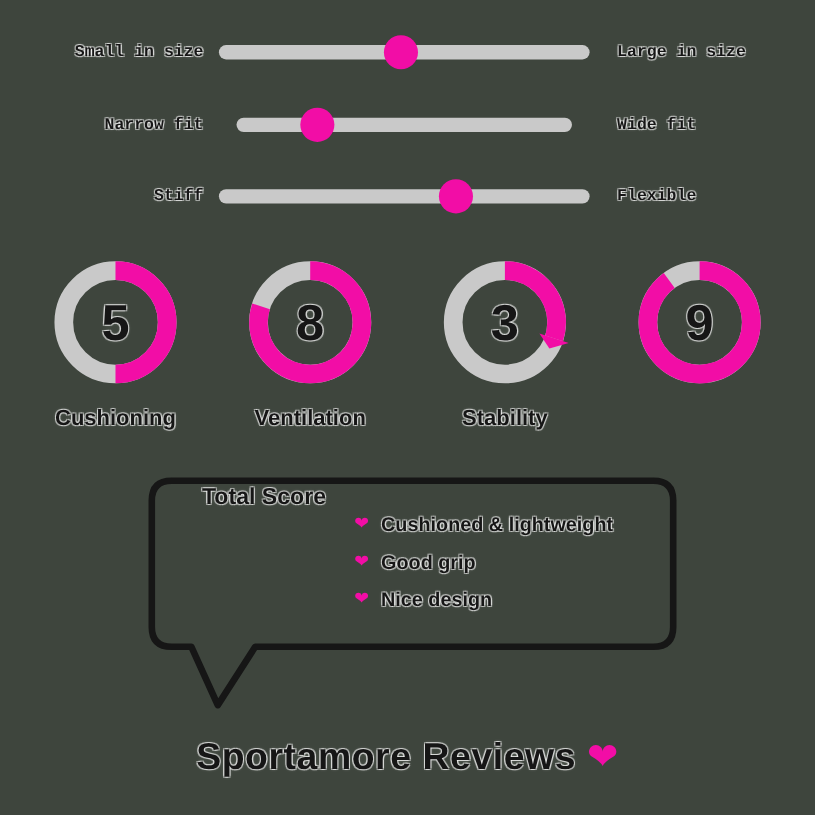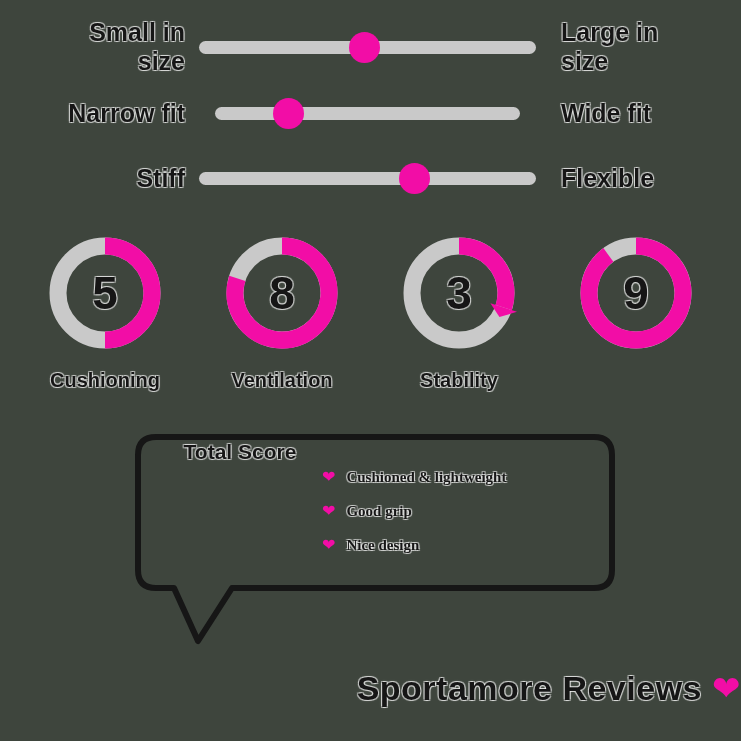--- a/index.html
+++ b/index.html
@@ -10,21 +10,21 @@
   .stage{position:relative;width:741px;height:741px;background:var(--bg);overflow:hidden;}
 
   .halo{color:var(--ink);
     text-shadow:-1px -1px 0 rgba(255,255,255,.5),1px -1px 0 rgba(255,255,255,.5),
                 -1px 1px 0 rgba(255,255,255,.5),1px 1px 0 rgba(255,255,255,.5),
                 0 0 3px rgba(255,255,255,.35);}
 
   
   .slider-row{position:absolute;left:45px;right:40px;height:34px;display:flex;align-items:center;}
   .slider-row.r0{top:30px;} .slider-row.r1{top:96px;gap:16px;} .slider-row.r2{top:161px;}
-  .sl-lbl{width:140px;font-size:25px;font-weight:bold;}
+  .sl-lbl{width:140px;font-size:15px;font-weight:bold;font-family:Liberation Mono, monospace;}
   .sl-lbl.left{text-align:right;margin-right:14px;}
   .sl-lbl.right{text-align:left;margin-left:25px;}
   .track{position:relative;flex:1;height:13px;background:var(--gray);border-radius:7px;}
   .handle{position:absolute;top:-9px;width:31px;height:31px;border-radius:50%;background:var(--pink);}
 
   
   .gauges{position:absolute;top:233px;left:40px;right:40px;display:flex;justify-content:space-between;}
   .gauge{position:relative;width:130px;text-align:center;}
   .gauge svg{display:block;margin:0 auto;overflow:visible;}
   .ring-bg{fill:none;stroke:var(--gray);stroke-width:17;}
@@ -35,24 +35,24 @@
 
   
   .bubble-svg{position:absolute;left:120px;top:425px;}
   .bubble-path{fill:none;stroke:var(--ink);stroke-width:6;stroke-linejoin:round;}
   .score-col{position:absolute;left:165px;top:440px;width:150px;text-align:center;}
   .score-title{font-size:21px;font-weight:bold;}
   .score-value{margin-top:4px;font-size:60px;line-height:1;font-weight:bold;color:var(--pink);letter-spacing:-1px;}
   .bullets{position:absolute;left:322px;top:466px;margin:0;padding:0;list-style:none;}
   .bullets li{display:flex;align-items:center;gap:11px;margin-bottom:12px;height:22px;}
   .bullet-heart{color:var(--pink);font-size:16px;line-height:1;text-shadow:none;}
-  .bullet-text{font-size:15px;font-weight:bold;font-family:Liberation Serif, serif;}
+  .bullet-text{font-size:18px;font-weight:bold;}
 
   
-  .footer{position:absolute;left:0;right:0;top:668px;text-align:right;font-size:34px;
+  .footer{position:absolute;left:0;right:0;top:668px;text-align:center;font-size:34px;
     font-weight:bold;letter-spacing:.5px;}
   .footer-heart{color:var(--pink);font-size:34px;margin-left:10px;text-shadow:none;}
 </style>
 </head>
 <body>
 
 <div class="stage">
 
   <div class="slider-row r0">
     <span class="sl-lbl left halo">Small in size</span>

